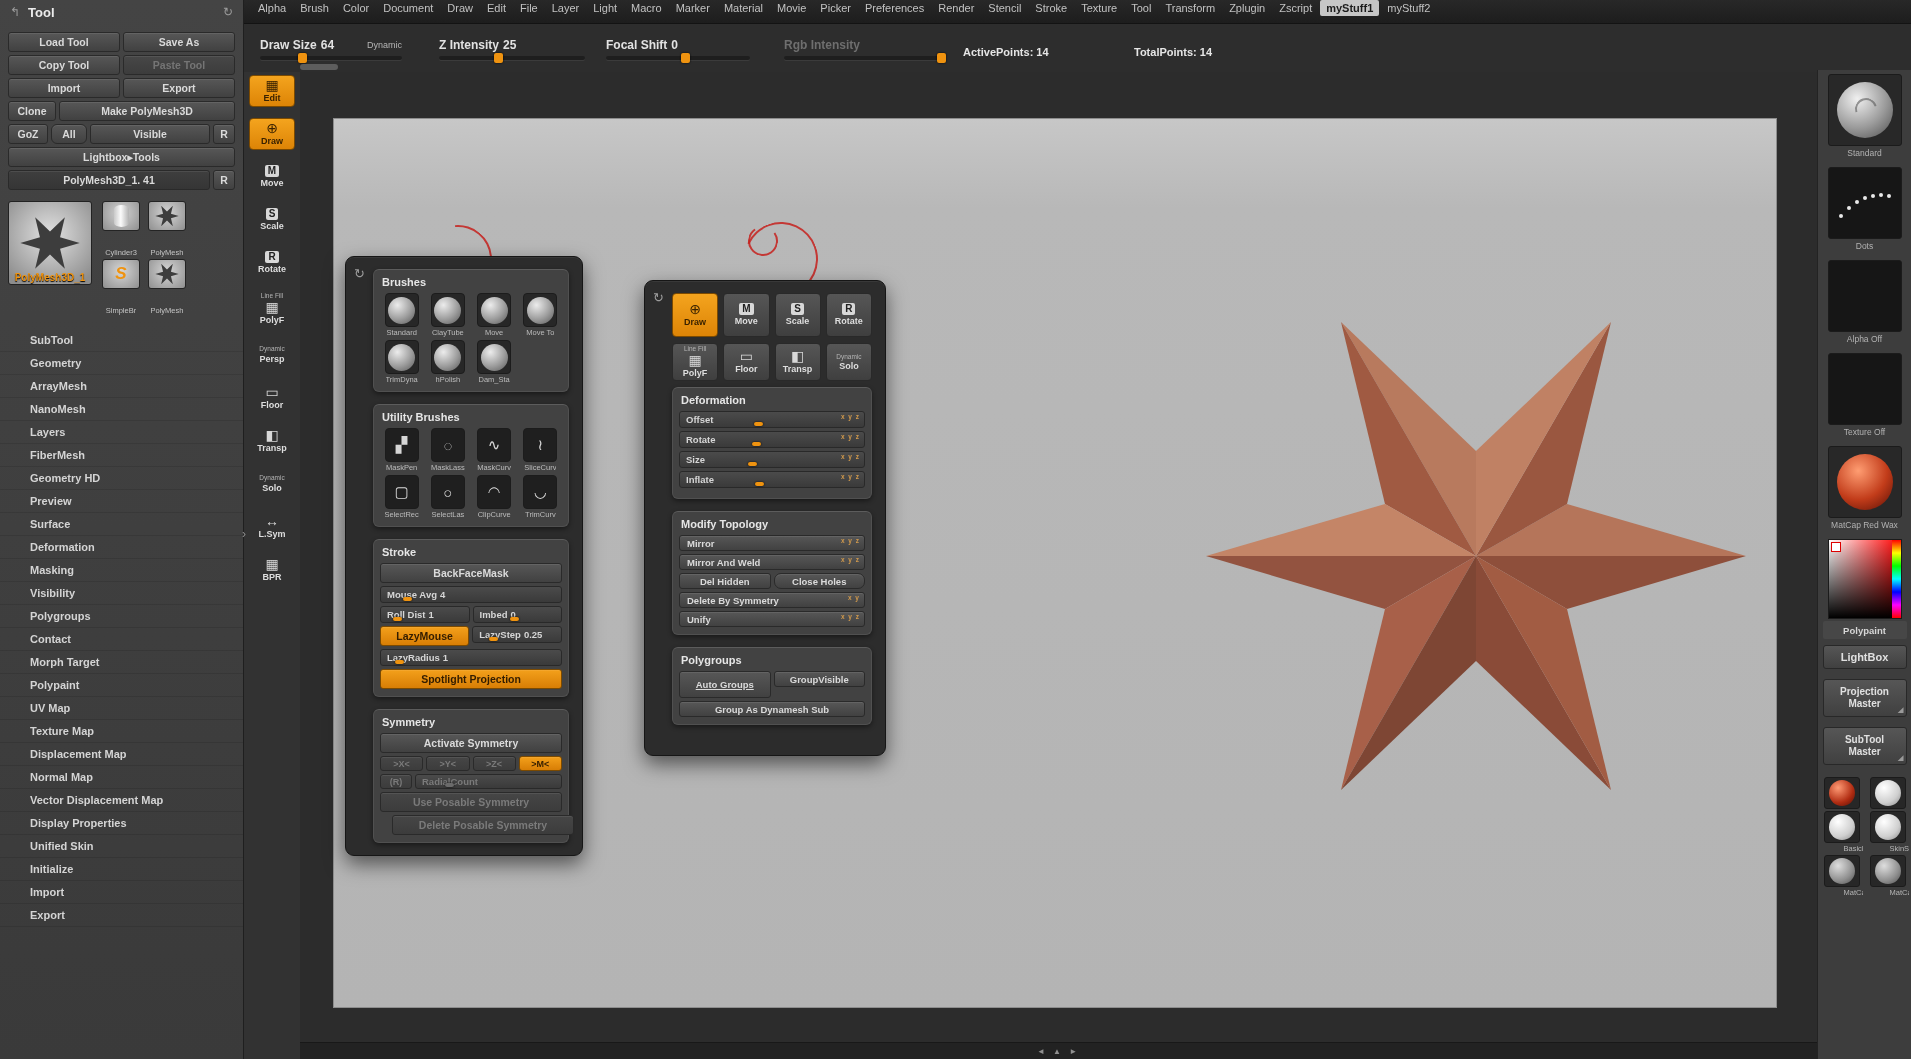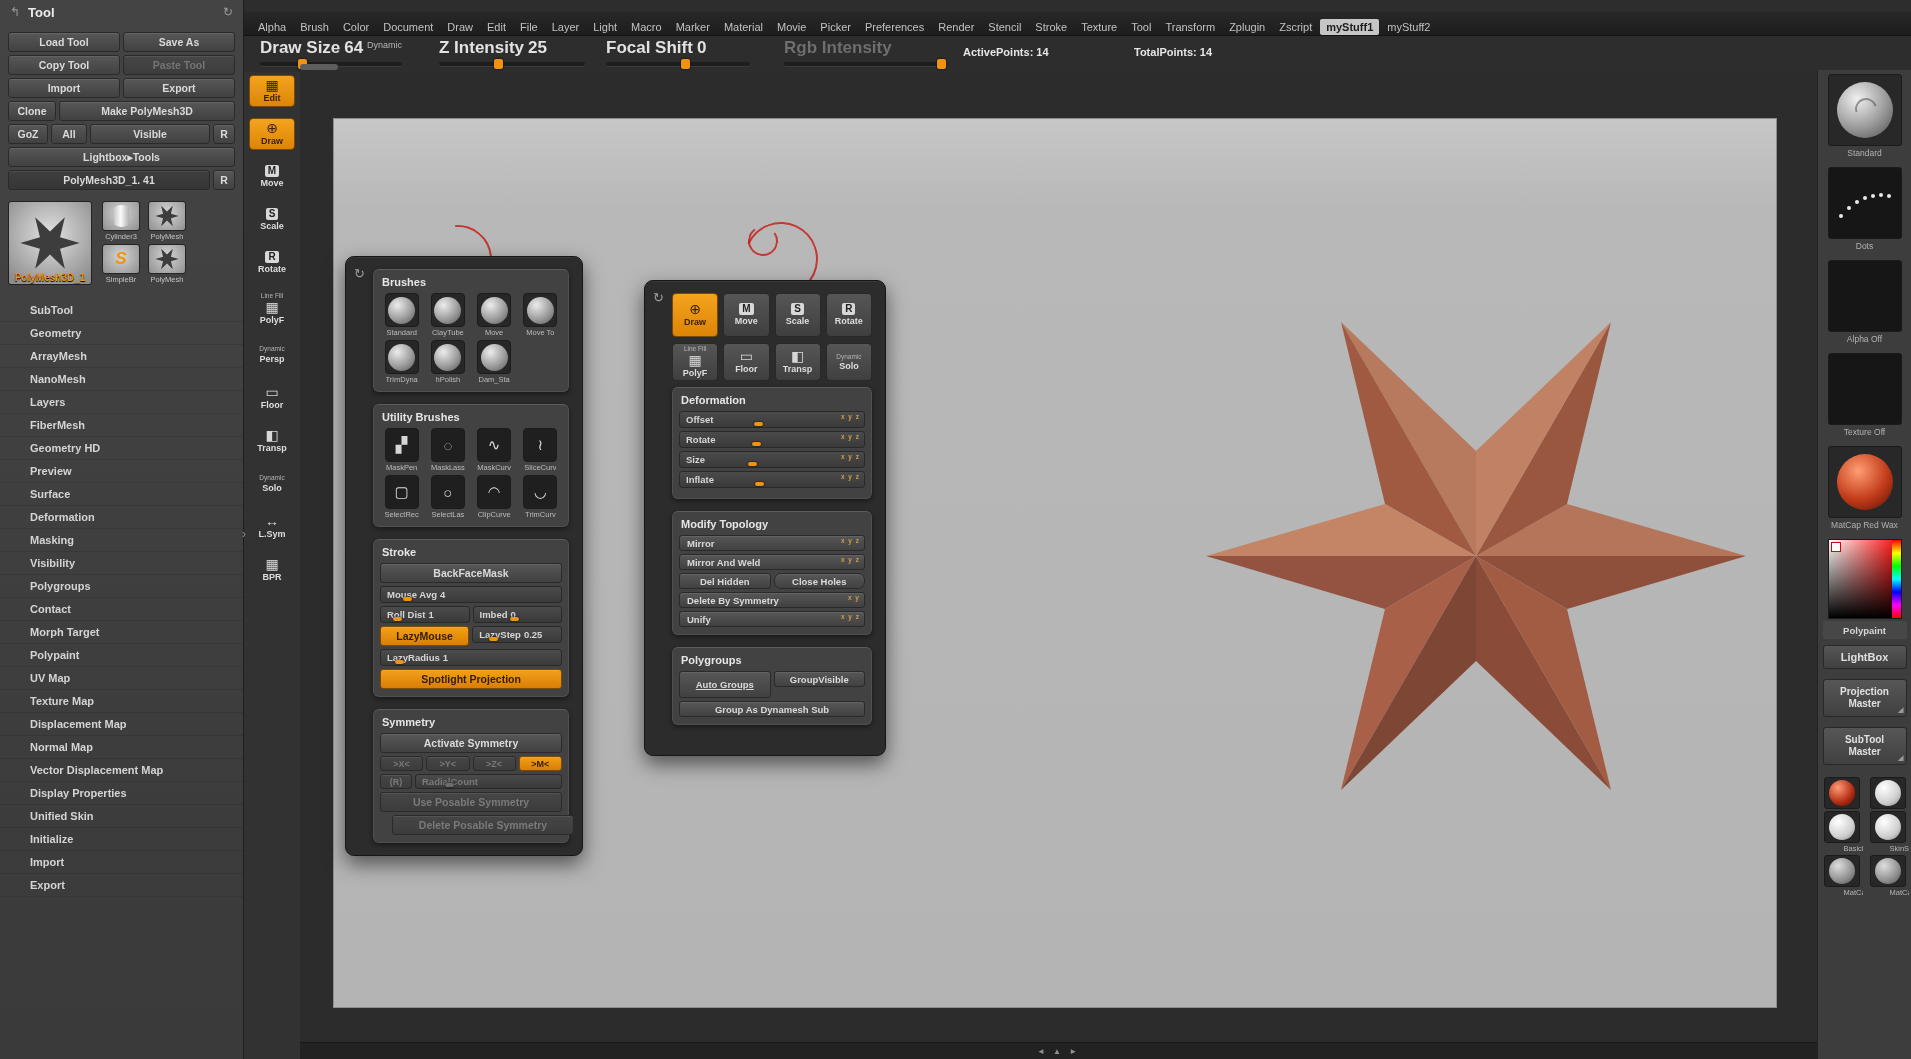--- a/index.html
+++ b/index.html
@@ -1,25 +1,25 @@
 <!DOCTYPE html>
 <html><head>
 <meta charset="utf-8">
 <style>
 *{margin:0;padding:0;box-sizing:border-box;}
 html,body{width:1911px;height:1059px;}
 body{position:relative;background:#2d2d2d;font-family:"Liberation Sans",sans-serif;color:#ccc;overflow:hidden;}
 
-.menubar{position:absolute;left:244px;top:0;width:1667px;height:24px;background:linear-gradient(#282828,#1d1d1d);border-bottom:1px solid #131313;display:flex;align-items:flex-end;padding-left:8px;gap:2px;margin-top:12px;}
+.menubar{position:absolute;left:244px;top:0;width:1667px;height:24px;background:linear-gradient(#282828,#1d1d1d);border-bottom:1px solid #131313;display:flex;align-items:flex-start;padding-left:8px;gap:2px;}
 .mitem{font-size:11px;color:#c2c2c2;padding:2px 6px;border-radius:2px;white-space:nowrap;cursor:default;}
 .mitem.active{background:#c6c6c6;color:#1c1c1c;font-weight:bold;}
 
 .toolbar{position:absolute;left:244px;top:24px;width:1573px;height:48px;}
 .tslider{position:absolute;top:14px;}
-.tslider .tlabel{font-size:17px;font-weight:bold;color:#e2e2e2;margin-bottom:4px;white-space:nowrap;}
+.tslider .tlabel{font-size:12px;font-weight:bold;color:#e2e2e2;margin-bottom:4px;white-space:nowrap;}
 .tslider .tlabel b{margin-left:4px;}
 .tslider .track{position:relative;height:4px;background:#1e1e1e;border-radius:2px;box-shadow:0 1px 0 rgba(255,255,255,.07);}
 .tslider .knob,.pslider .knob{position:absolute;background:#ef9310;border-radius:2px;box-shadow:0 0 2px #000;}
 .tslider .knob{top:-3px;width:9px;height:10px;}
 .tslider.dim .tlabel{color:#6e6e6e;}
 .minitag{position:absolute;right:0;top:2px;font-size:9px;color:#b5b5b5;}
 .tstat{position:absolute;top:22px;font-size:11px;font-weight:bold;color:#e6e6e6;white-space:nowrap;}
 .hscroll{position:absolute;background:#5d5d5d;border-radius:3px;height:6px;width:38px;}
 
 .btn{display:flex;align-items:center;justify-content:center;background:linear-gradient(#575757,#414141);border:1px solid #2a2a2a;border-radius:3px;color:#dadada;font-size:10.5px;font-weight:bold;height:20px;white-space:nowrap;overflow:hidden;box-shadow:inset 0 1px 0 rgba(255,255,255,.08);cursor:default;font-family:inherit;}
@@ -42,21 +42,21 @@
 .palette-header .title{font-size:13px;font-weight:bold;color:#ececec;flex:1;}
 .pal-icon{color:#9c9c9c;font-size:12px;}
 .pal-buttons{padding:8px 8px 4px;}
 .pbtn-name{background:linear-gradient(#3e3e3e,#353535);}
 .pal-thumbs{display:flex;gap:7px;padding:4px 8px 6px;}
 .bigthumb{position:relative;width:84px;height:84px;border:1px solid #222;border-radius:3px;background:radial-gradient(circle at 50% 40%,#e2e2e2,#8d8d8d 90%);display:flex;align-items:center;justify-content:center;}
 .bigthumb .sel-cap{position:absolute;bottom:1px;left:0;right:0;text-align:center;font-size:10px;font-weight:bold;color:#ef9310;text-shadow:0 1px 1px #000;}
 .tminis{display:grid;grid-template-columns:44px 44px;gap:2px;}
 .tmini{display:flex;flex-direction:column;align-items:center;}
 .tpic{width:38px;height:30px;border-radius:3px;border:1px solid #242424;background:radial-gradient(circle at 50% 40%,#d6d6d6,#8f8f8f);display:flex;align-items:center;justify-content:center;overflow:hidden;}
-.tmini .cap{font-size:7.5px;color:#c4c4c4;margin-top:1px;max-width:44px;overflow:hidden;white-space:nowrap;}
+.tmini .cap{font-size:7.5px;color:#c4c4c4;margin-top:17px;max-width:44px;overflow:hidden;white-space:nowrap;}
 .tmini .ic{display:none;}
 .tmini.star .ic-star{display:block;}
 .tmini.cylinder .ic-cylinder{display:block;width:15px;height:22px;background:linear-gradient(90deg,#c9c9c9,#fbfbfb 45%,#b2b2b2);border-radius:50% 50% 50% 50%/18%;}
 .tmini.s .ic-s{display:flex;font-size:17px;font-weight:bold;font-style:italic;color:#ef9310;}
 .plist{margin-top:8px;}
 .plist-item{height:23px;display:flex;align-items:center;padding-left:30px;font-size:11px;font-weight:bold;color:#d4d4d4;border-bottom:1px solid rgba(0,0,0,.10);cursor:default;}
 .collapse-handle{position:absolute;right:-3px;top:527px;color:#8d8d8d;font-size:12px;z-index:4;}
 
 .strip{position:absolute;left:244px;top:72px;width:56px;height:987px;background:#323232;display:flex;flex-direction:column;align-items:center;gap:11px;padding-top:3px;z-index:2;}
 .stripbtn,.modebtn{display:flex;flex-direction:column;align-items:center;justify-content:center;gap:1px;cursor:default;}
@@ -212,21 +212,21 @@
     <div class="row">
       <button class="btn">Import</button>
       <button class="btn">Export</button>
     </div>
     <div class="row">
       <button class="btn" style="flex:0 0 48px;">Clone</button>
       <button class="btn">Make PolyMesh3D</button>
     </div>
     <div class="row">
       <button class="btn" style="flex:0 0 40px;">GoZ</button>
-      <button class="btn" style="flex:0 0 36px;">All</button>
+      <button class="btn" style="flex:0 0 36px;border-radius:6px;">All</button>
       <button class="btn">Visible</button>
       <button class="btn" style="flex:0 0 22px;">R</button>
     </div>
     <div class="row">
       <button class="btn" style="width:100%;">Lightbox▸Tools</button>
     </div>
     <div class="row">
       <button class="btn pbtn-name">PolyMesh3D_1. 41</button>
       <button class="btn" style="flex:0 0 22px;">R</button>
     </div>

